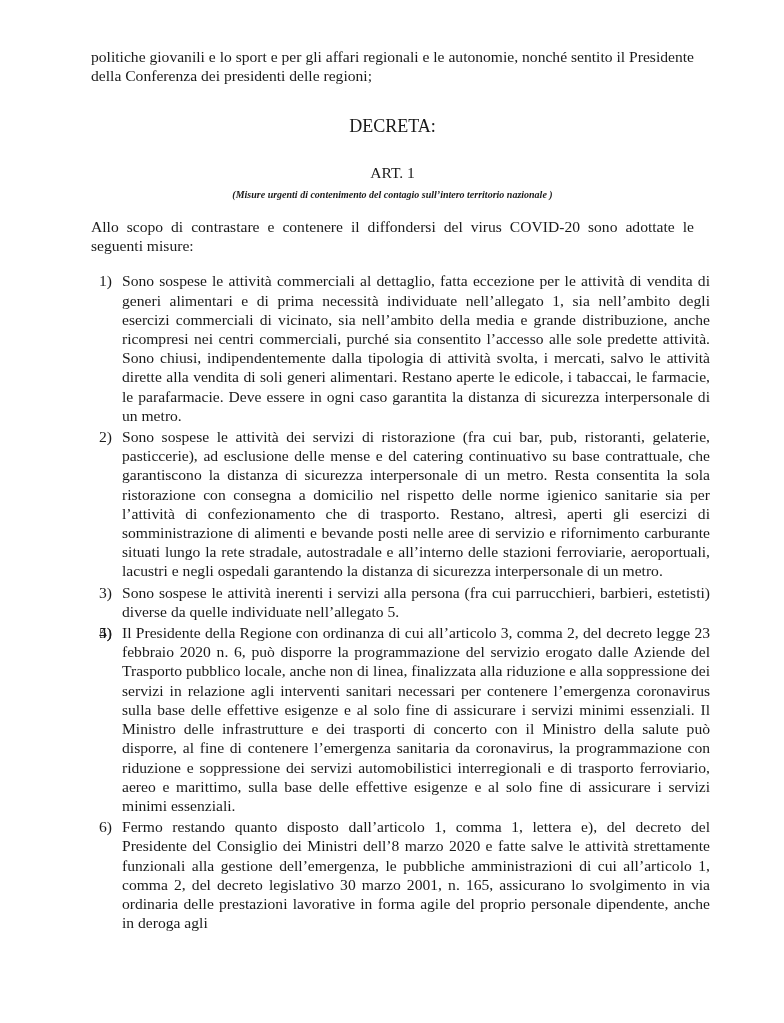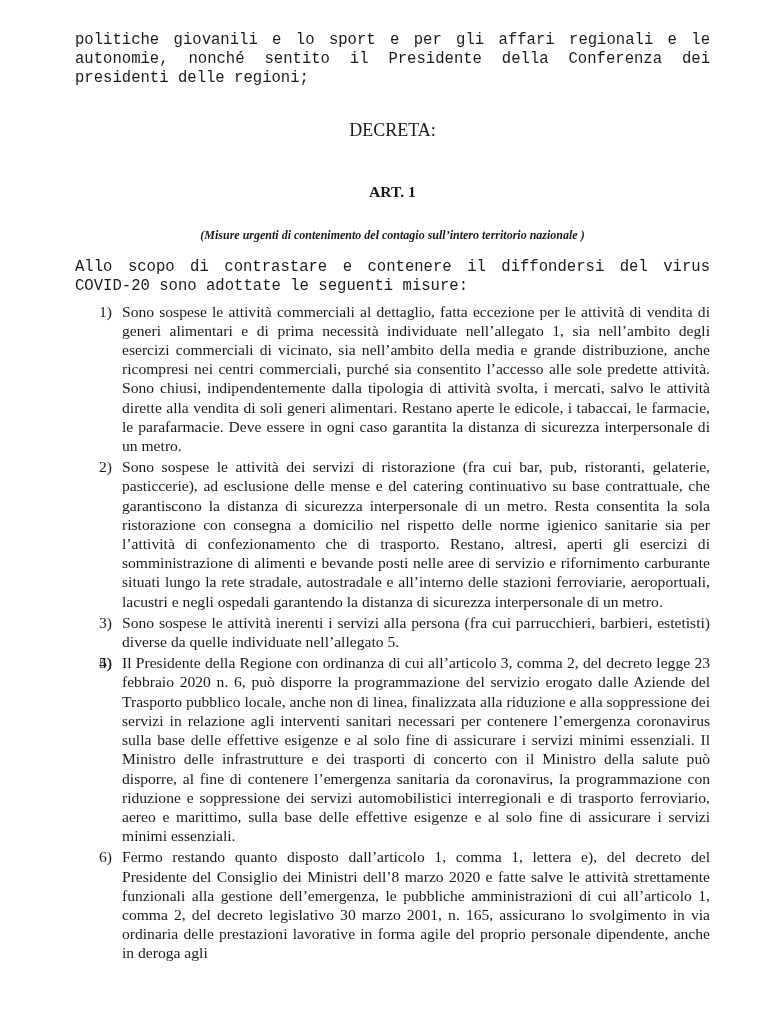--- a/index.html
+++ b/index.html
@@ -17,42 +17,41 @@
       font-size: 15.6px;
       line-height: 19.2px;
     }
     .page {
       position: absolute;
       left: 75px;
       top: 31px;
       width: 635px;
     }
     .para {
-      margin: 0;
+      margin: 16px;
       text-align: justify;
-      font-family: Liberation Mono, monospace;
     }
     .centered {
       text-align: center;
       margin: 0;
     }
     .decreta {
       margin-top: 32px;
       font-size: 18px;
     }
     .art-title {
-      margin-top: 42px;
-      font-weight: bold;
+      margin-top: 26px;
+      font-weight: normal;
       font-size: 15.6px;
     }
     .art-subtitle {
-      margin-top: 25px;
+      margin-top: 3px;
       font-weight: bold;
       font-style: italic;
-      font-size: 12px;
+      font-size: 10px;
     }
     .intro {
       margin-top: 13px;
     }
     ol.measures {
       list-style: none;
       margin: 5px 0 0 0;
       padding: 0;
     }
     ol.measures li {

